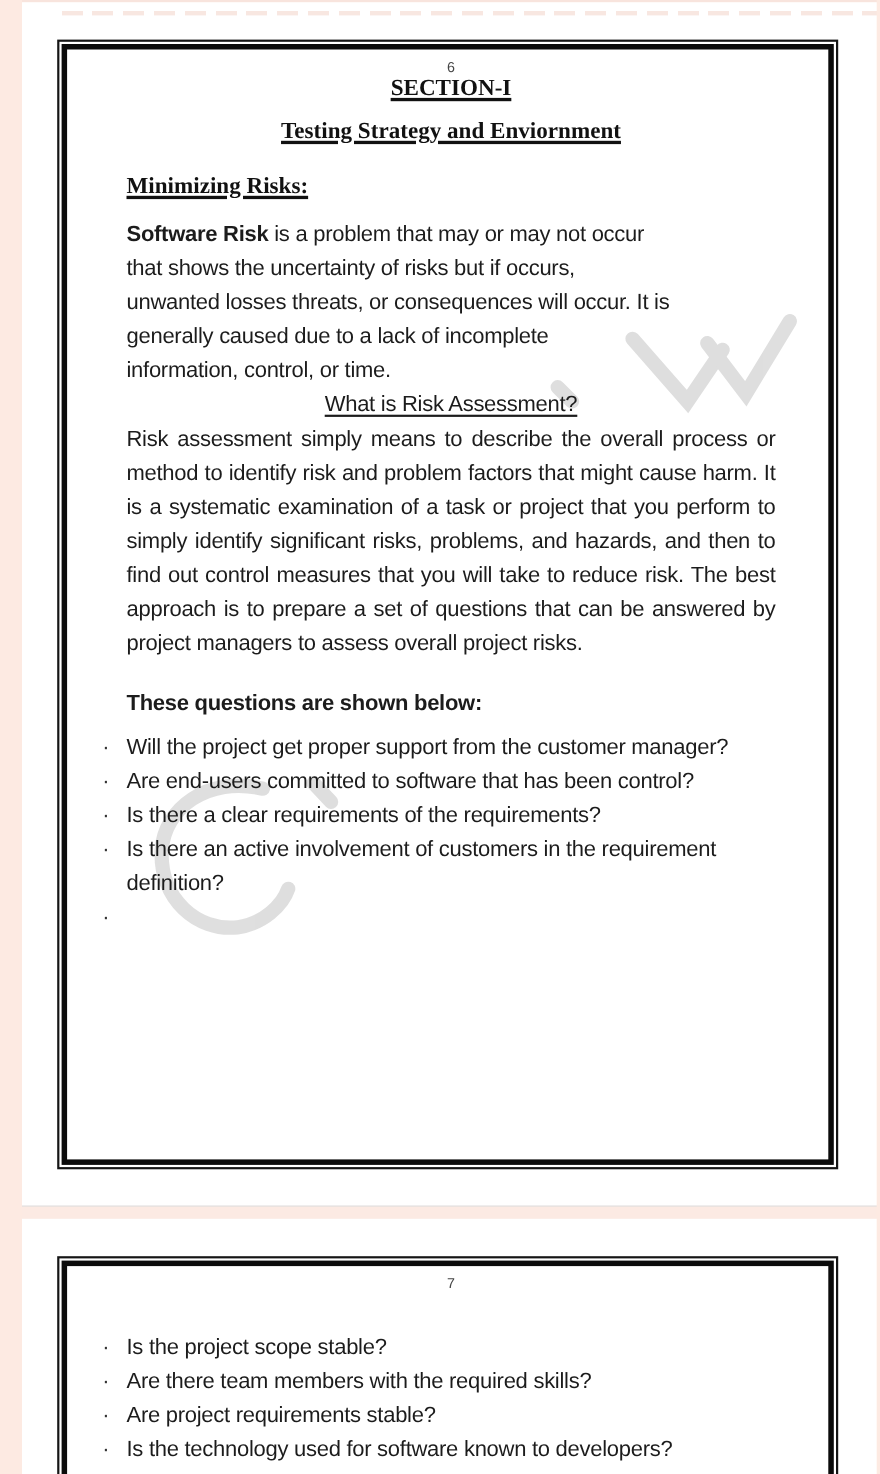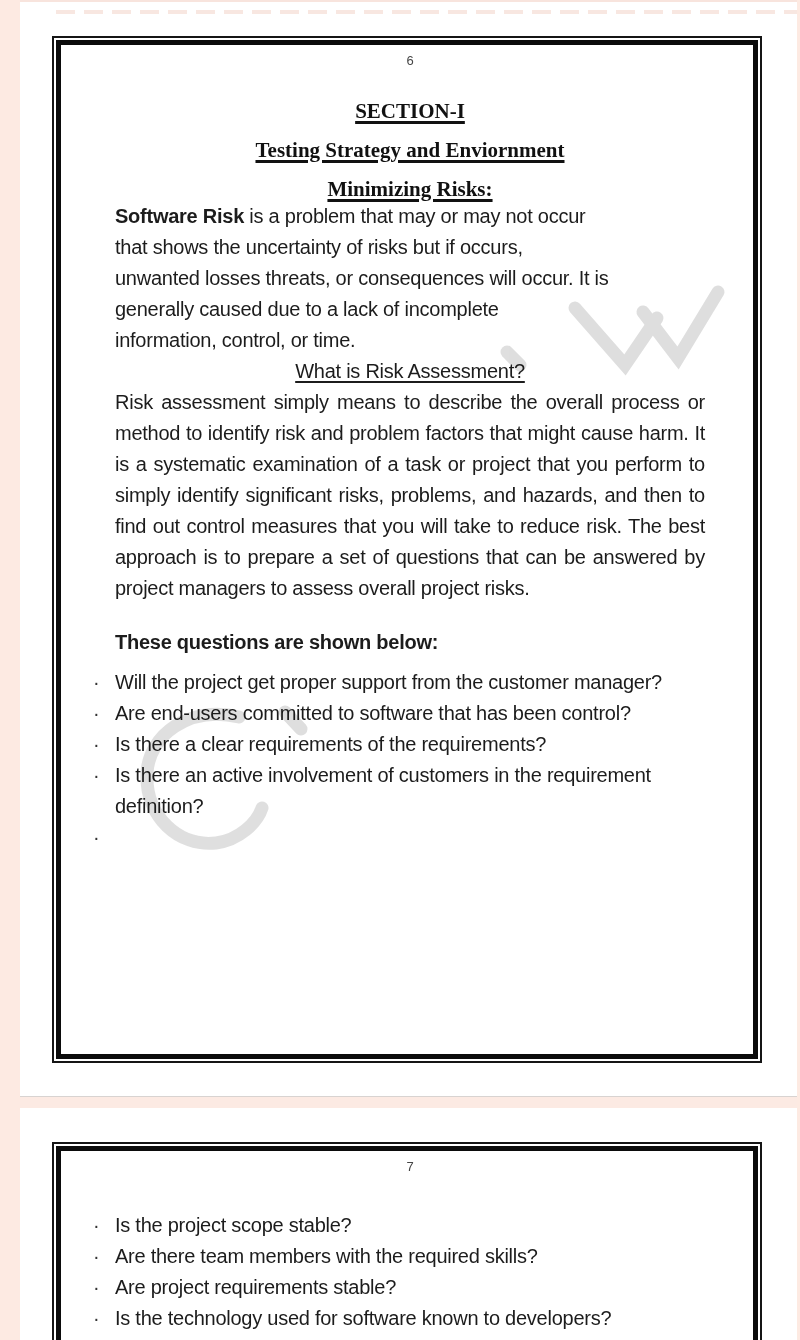--- a/index.html
+++ b/index.html
@@ -36,26 +36,26 @@
     text-align:center;font-size:13px;line-height:15px;color:#454545;margin-top:8px;
     font-family:"Liberation Sans",sans-serif;
   }
 
   .h-serif{
     font-family:"Liberation Serif","DejaVu Serif",serif;
     font-weight:bold;font-size:21px;line-height:22px;color:#111;
   }
   .h-center{text-align:center;}
   .u-thick{text-decoration:underline;text-decoration-thickness:2.5px;text-underline-offset:3px;}
-  .h-section{margin-top:32px;}
+  .h-section{}
   .h-chapter{margin-top:17px;}
-  .h-topic{margin-top:17px;text-align:center;}
+  .h-topic{margin-top:28px;text-align:left;}
 
   .body-text{font-size:20px;line-height:31px;letter-spacing:-0.25px;}
-  .para-intro{margin-top:1px;white-space:pre-line;}
+  .para-intro{margin-top:19px;white-space:pre-line;}
   .para-intro b{letter-spacing:-0.25px;}
   .sub-underlined{
     font-size:20px;line-height:31px;letter-spacing:-0.25px;
     text-decoration:underline;text-decoration-thickness:2px;text-underline-offset:3px;text-align:center;
   }
   .para-justify{text-align:justify;}
   .q-intro{font-weight:bold;margin-top:23px;}
   .bullets{margin-top:9px;}
   .bullets-p7{margin-top:36px;}
   .bullet{position:relative;font-size:20px;line-height:31px;letter-spacing:-0.25px;}

